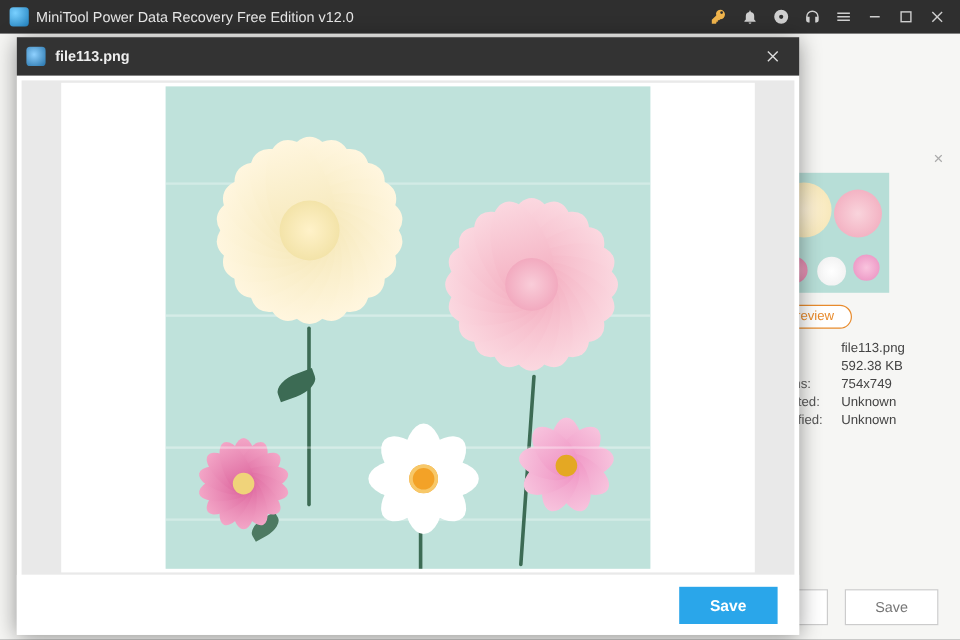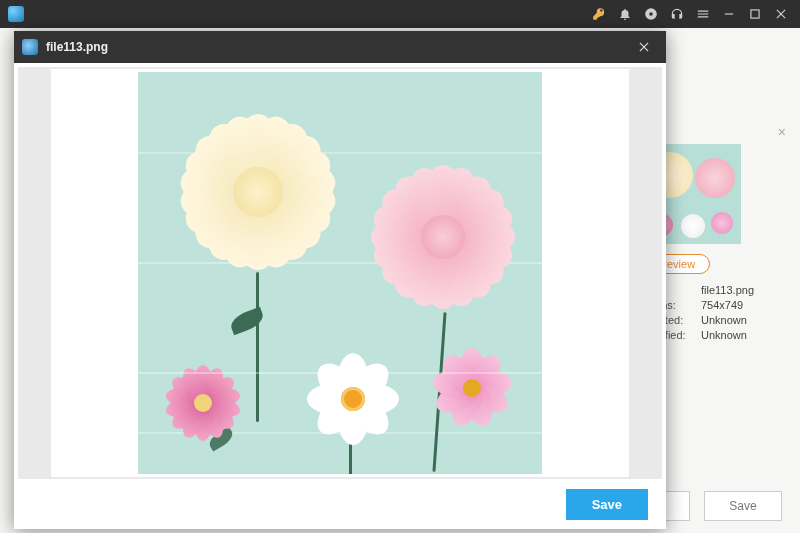--- a/index.html
+++ b/index.html
@@ -179,20 +179,21 @@
     background:#2aa6ea; color:#fff;
     border:none; font-size:13px; font-weight:bold;
     padding: 8px 26px; cursor:pointer;
   }
 </style>
 </head>
 <body>
 
 <div class="titlebar">
   <div class="logo"></div>
+  <div class="title">MiniTool Power Data Recovery Free Edition v12.0</div>
   <div class="spacer"></div>
   <div class="ticon key">
     <svg viewBox="0 0 24 24" fill="currentColor">
         <path d="M14 2a6 6 0 0 0-5.65 8L2 16.34V22h5.66l1-1v-2h2v-2h2l1.35-1.35A6 6 0 1 0 14 2zm2 6a2 2 0 1 1 2-2 2 2 0 0 1-2 2z"></path>
       </svg>
   </div>
   <div class="ticon">
     <svg viewBox="0 0 24 24" fill="currentColor">
         <path d="M12 22a2 2 0 0 0 2-2h-4a2 2 0 0 0 2 2zm6-6V11a6 6 0 0 0-5-5.91V4a1 1 0 1 0-2 0v1.09A6 6 0 0 0 6 11v5l-2 2v1h16v-1z"></path>
       </svg>
@@ -238,20 +239,24 @@
         <div class="bl f2"></div>
         <div class="bl f3"></div>
         <div class="bl f4"></div>
         <div class="bl f5"></div>
     </div>
     <div class="preview-btn">Preview</div>
     <div class="meta">
       <div class="row">
           <span class="k">me:</span>
           <span class="v">file113.png</span>
+        </div>
+      <div class="row">
+          <span class="k">ze:</span>
+          <span class="v">592.38 KB</span>
         </div>
       <div class="row">
           <span class="k">nsions:</span>
           <span class="v">754x749</span>
         </div>
       <div class="row">
           <span class="k">Created:</span>
           <span class="v">Unknown</span>
         </div>
       <div class="row">

